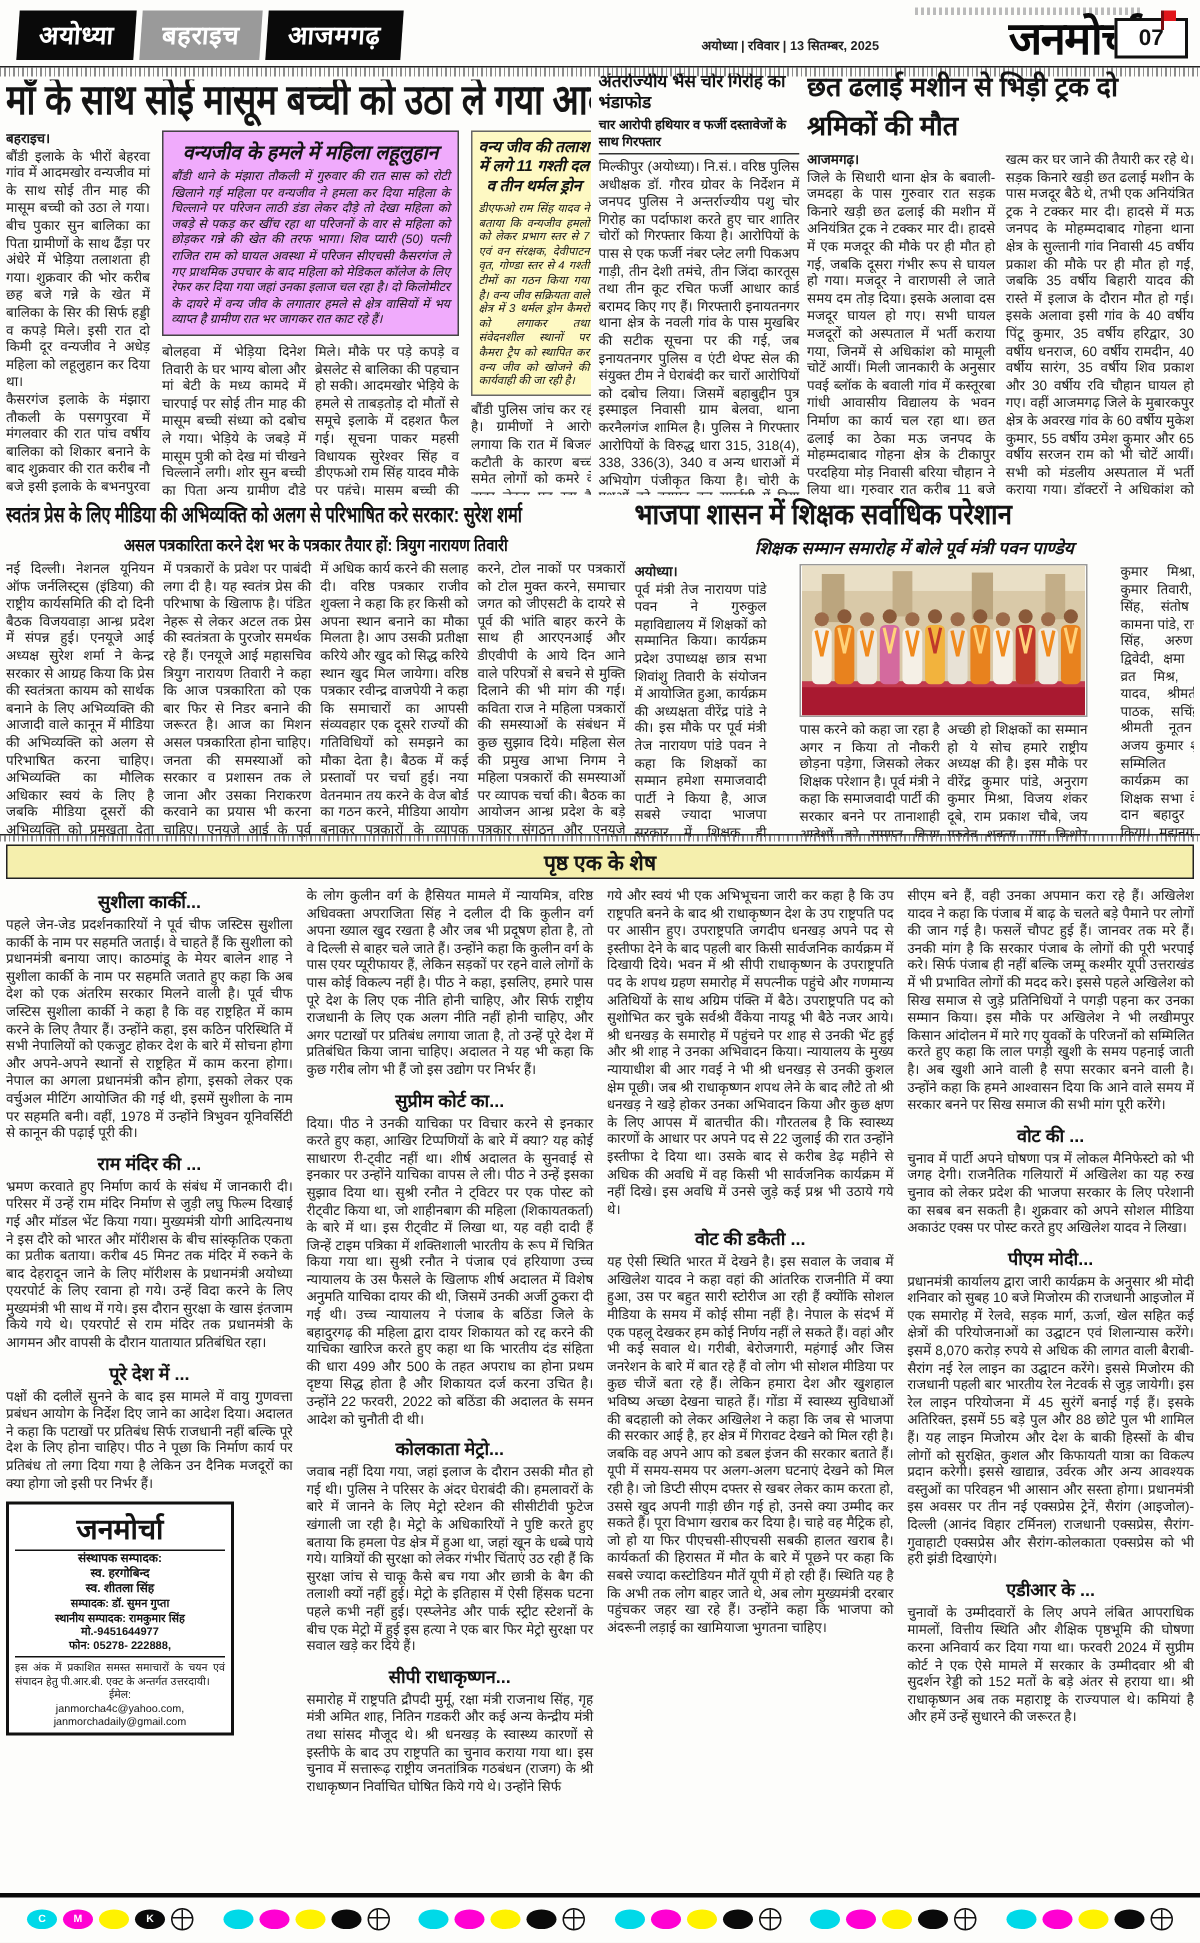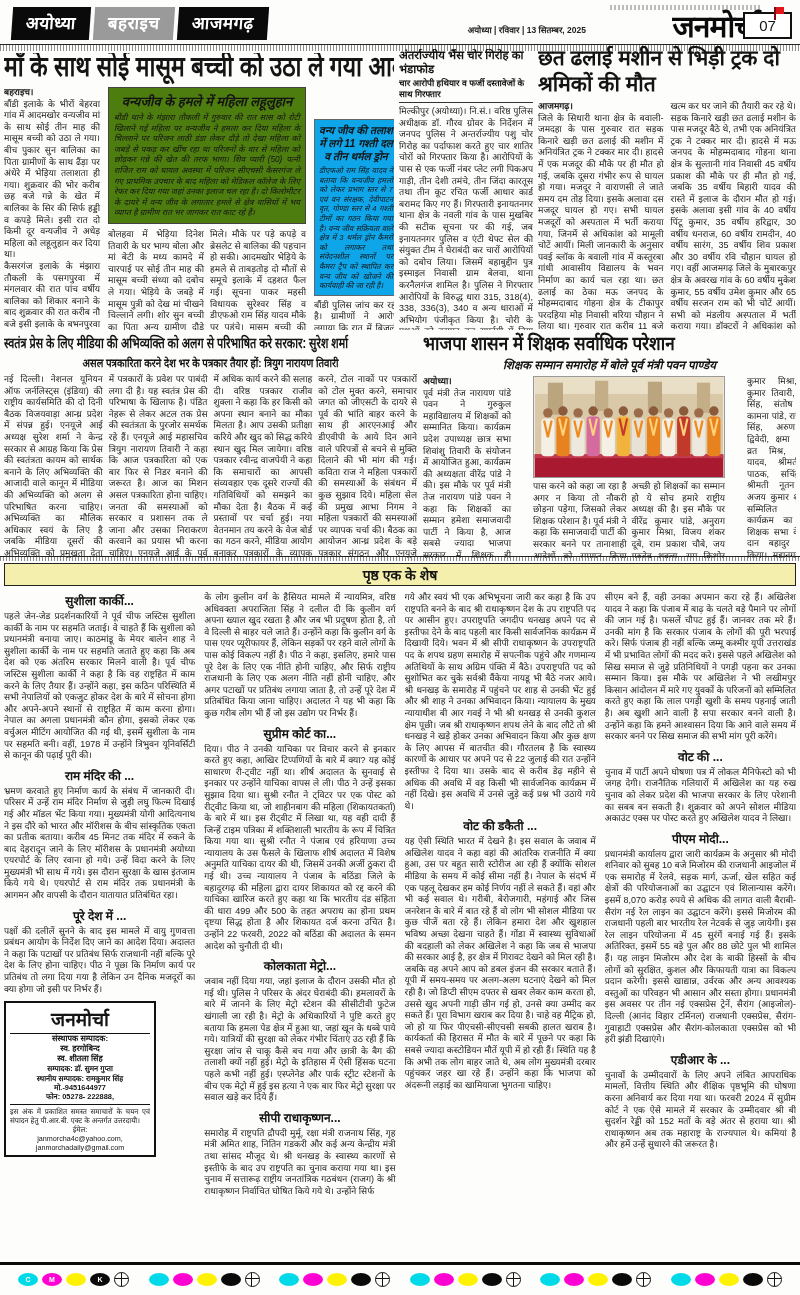--- a/index.html
+++ b/index.html
@@ -13,58 +13,58 @@
   .ed { color:#fff; font-weight:900; font-size:17px; padding:4px 14px 6px; transform:skewX(-4deg); letter-spacing:.5px; }
   .ed.b1 { background:#0a0a0a; }
   .ed.b2 { background:#9a9a9a; }
   .ed.b3 { background:#0a0a0a; }
   .dateline { position:absolute; right:210px; top:20px; font-size:8.5px; font-weight:700; color:#222; }
   .mast { position:absolute; right:36px; top:0; text-align:right; }
   .tagline { width:150px; height:5px; margin:1px 0 1px auto;
      background:repeating-linear-gradient(90deg,#bbb 0 2px,transparent 2px 4px); }
   .mastname { font-size:30px; font-weight:900; letter-spacing:-1px; color:#0a0a0a; line-height:32px; font-family:"Liberation Serif","DejaVu Serif",serif; }
   .pagebox { position:absolute; right:4px; top:8px; width:49px; height:27px; border:2px solid #111; background:#fff;
-     font-size:15px; font-weight:400; display:flex; align-items:center; justify-content:center; }
+     font-size:15px; font-weight:700; display:flex; align-items:center; justify-content:center; }
   .flag { position:absolute; right:6px; top:-7px; width:8px; height:7px; background:#e1161b; }
   .flag:after { content:""; position:absolute; left:-2px; top:0; width:2px; height:13px; background:#7a0d10; }
 
   .rule-stripes { position:absolute; left:0; width:800px; height:7px; border-top:1px solid #222;
      background:repeating-linear-gradient(90deg,#8c8c8c 0 1px,transparent 1px 3px); }
   .r1 { top:44px; } .r2 { top:556px; height:5px; }
 
   
   .txt { font-size:9px; line-height:11.6px; text-align:justify; color:#1c1c1c; }
   .txt .dl { font-weight:900; }
   .sqz { display:inline-block; white-space:nowrap; transform-origin:0 50%; }
 
   
   .lead { position:absolute; top:53px; left:4px; width:390px; height:277px; overflow:hidden; }
   .lead-h { font-size:28px; font-weight:900; line-height:28px; white-space:nowrap; }
   .lead-sh { font-size:11.5px; font-weight:900; margin-top:3px; }
   .lead-row { display:flex; gap:8px; margin-top:6px; }
   .lead-c1 { width:96px; flex:none; }
   .lead-mid { width:198px; flex:none; }
   .lead-right { width:84px; flex:none; }
-  .pinkbox { border:1px solid #444; background:#4d7c0f; padding:4px 5px; }
+  .pinkbox { border:1px solid #444; background:#f0abfc; padding:4px 5px; }
   .pinkbox .ph { font-size:13px; font-weight:900; font-style:italic; text-align:center; margin-bottom:3px; }
   .pinkbox .pb { font-size:8.2px; line-height:10.6px; font-style:italic; font-weight:400; text-align:justify; }
   .lead-cols { display:flex; gap:6px; margin-top:5px; }
   .lead-cols > div { flex:1; }
-  .graybox { border:1px solid #666; background:#0ea5e9; padding:4px;margin-top:32px; }
+  .graybox { border:1px solid #666; background:#fef9c3; padding:4px; }
   .graybox .gh { font-size:10.5px; font-weight:900; font-style:italic; text-align:center; line-height:13px; margin-bottom:3px; }
   .graybox .gb { font-size:7.6px; line-height:9.6px; font-style:italic; text-align:justify; }
 
   
   .buffalo { position:absolute; top:49px; left:399px; width:134px; height:281px; overflow:hidden; }
   .buf-k { font-size:11.5px; font-weight:900; line-height:13.5px; }
   .buf-s { font-size:8.6px; font-weight:900; line-height:10.5px; border-bottom:1px solid #333; padding-bottom:3px; margin:2px 0 3px; }
 
   
   .truck { position:absolute; top:45px; left:538px; width:258px; height:285px; overflow:hidden; }
-  .truck-h { font-size:21px; font-weight:900; line-height:26px; }
+  .truck-h { font-size:18px; font-weight:900; line-height:26px; }
   .truck-cols { display:flex; gap:7px; margin-top:4px; }
   .truck-cols > div { flex:1; }
 
   
   .press { position:absolute; top:332px; left:4px; width:413px; height:226px; overflow:hidden; }
   .press-h { font-size:14.5px; font-weight:900; }
   .press-sh { font-size:11.5px; font-weight:900; text-align:center; margin:3px 0 4px; }
   .press-cols { display:flex; gap:6px; }
   .press-cols > div { flex:1; }
 

